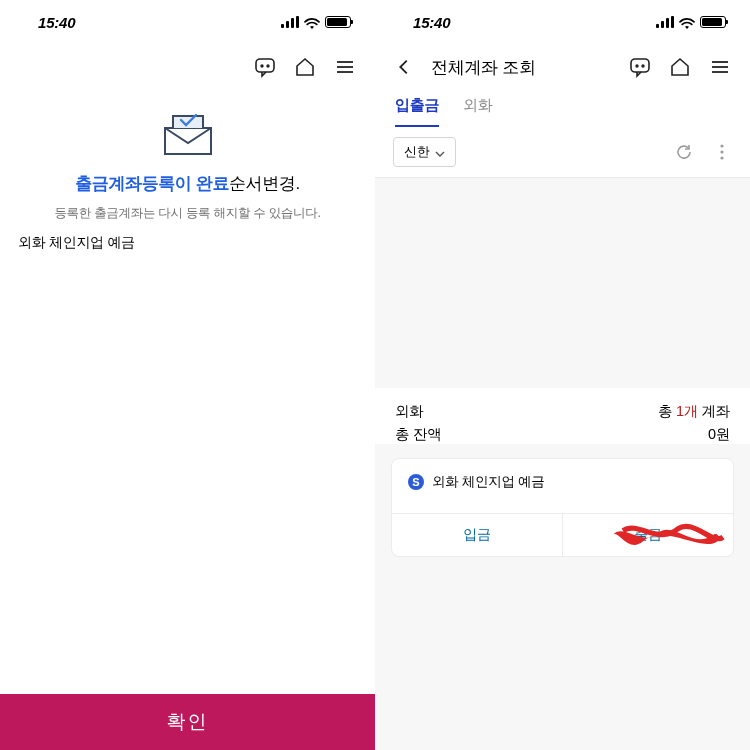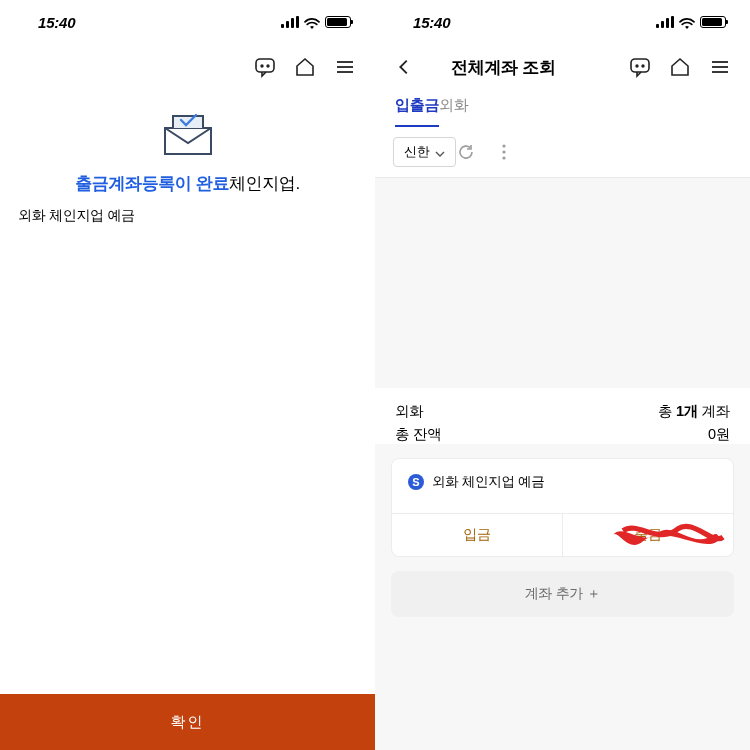--- a/index.html
+++ b/index.html
@@ -49,58 +49,58 @@
     justify-content: flex-end;
     padding: 0 18px;
     gap: 16px;
     background:#fff;
   }
   .app-header.left-align { justify-content: flex-start; }
   .app-header .spacer { flex: 1; }
   .hicon { width: 24px; height: 24px; display:flex; align-items:center; justify-content:center; }
   .hicon svg { display:block; }
   .back-chev { width:22px; height:22px; }
-  .header-title { font-size: 17px; font-weight: 700; margin-left: 20px; letter-spacing:-0.3px;}
+  .header-title { font-size: 17px; font-weight: 400; margin-left: 0; letter-spacing:-0.3px;}
 
   
   .envelope-wrap { margin-top: 18px; display:flex; justify-content:center; }
   .envelope { width: 58px; height: 50px; }
   .headline { text-align:center; margin-top: 14px; font-size: 17px; letter-spacing:-0.4px; }
   .headline .accent { color:#1f5fe0; font-weight:600; }
   .subline { text-align:center; margin-top: 10px; font-size: 12.5px; color:#707070; letter-spacing:-0.3px;}
   .section-title { margin: 28px 14px 0 14px; font-size: 14px; font-weight:500; letter-spacing:-0.3px; padding-bottom:6px; border-bottom:1.5px solid #111;}
   .account-row { margin: 12px 14px 0 18px; font-size: 14px; letter-spacing:-0.3px;}
   .confirm-btn {
     position:absolute; left:0; right:0; bottom:0; height:56px;
-    background:#c2410c; color:#fff; font-size:15px; font-weight:500;
+    background:#be185d; color:#fff; font-size:19px; font-weight:500;
     display:flex; align-items:center; justify-content:center;
     letter-spacing:2px;
   }
 
   
-  .tabs { display:flex; padding: 6px 20px 0 20px; background:#fff; }
+  .tabs { display:flex; gap:24px; padding: 6px 20px 0 20px; background:#fff; }
   .tab { font-size:15px; padding-bottom:10px; color:#888; letter-spacing:-0.3px;}
   .tab.active { color:#1d3ac1; font-weight:600; border-bottom:2.5px solid #1d3ac1;}
-  .filter-row { display:flex; align-items:center; padding: 10px 18px; background:#fff;}
+  .filter-row { display:flex; align-items:center; justify-content:space-between; padding: 10px 18px; background:#fff;}
   .bank-chip { border:1px solid #d5d5d5; border-radius:4px; padding:5px 10px; font-size:13px; display:flex; align-items:center; gap:5px; letter-spacing:-0.2px;}
   .chip-chev { width:10px; height:10px; }
   .right-tools { display:flex; align-items:center; gap:18px; }
   .tool { width:20px; height:20px; color:#9c9c9c; }
   .divider-line { height:1px; background:#e9e9e9; margin: 0 0 0 0; }
 
   .summary-block { background:#fff; margin-top: 210px; padding: 14px 20px 0 20px;}
   .summary-block, .card, .add-account, .edit-order { }
   .sum-row { display:flex; justify-content:space-between; font-size:14.5px; letter-spacing:-0.3px; margin-bottom:4px;}
-  .sum-row .accent-num { color:#000000; font-weight:700; }
+  .sum-row .accent-num { color:#b91c1c; font-weight:400; }
   .card { margin: 14px 16px 0 16px; background:#fff; border:1px solid #ececec; border-radius:8px; overflow:hidden;}
   .card-top { padding: 14px 16px 22px 16px; display:flex; align-items:flex-start; gap:8px;}
   .bank-logo { width:16px; height:16px; background:#2b5bd7; border-radius:50%; display:flex; align-items:center; justify-content:center; color:#fff; font-size:11px; font-weight:700; margin-top:1px;}
   .card-title { font-size:13.5px; font-weight:500; letter-spacing:-0.3px;}
   .card-btns { display:flex; border-top:1px solid #ececec;}
-  .card-btn { flex:1; text-align:center; padding:12px 0; font-size:14px; letter-spacing:-0.2px; color:#a16207; position:relative;}
+  .card-btn { flex:1; text-align:center; padding:12px 0; font-size:14px; letter-spacing:-0.2px; color:#0369a1; position:relative;}
   .card-btn + .card-btn { border-left:1px solid #ececec;}
   .scribble { position:absolute; inset:0; pointer-events:none; }
   .scribble svg { width:100%; height:100%; }
   .add-account { margin: 14px 16px 0 16px; background:#f0f0f0; border-radius:8px; text-align:center; padding:14px 0; font-size:14px; color:#6a6a6a; letter-spacing:-0.3px;}
   .edit-order { text-align:center; margin-top: 24px; font-size:12.5px; color:#bcbcbc; letter-spacing:1px;}
 </style>
 </head>
 <body>
 
 <div class="screen left">
@@ -152,22 +152,23 @@
   <div class="envelope-wrap">
     <svg class="envelope" viewBox="0 0 58 50">
       <path d="M6 20 H52 V46 H6 Z" fill="none" stroke="#3a4a63" stroke-width="2"></path>
       <path d="M6 20 L29 35 L52 20" fill="none" stroke="#3a4a63" stroke-width="2"></path>
       <path d="M14 20 V8 H44 V20" fill="#e8eef5" stroke="#3a4a63" stroke-width="2"></path>
       <path d="M22 12 L27 17 L37 7" fill="none" stroke="#3d7de0" stroke-width="2.4" stroke-linecap="round"></path>
     </svg>
   </div>
 
   <div class="headline">
-    <span class="accent">출금계좌등록이 완료</span><span>체인지업.</span>
-  </div>
+    <span class="accent">출금계좌등록이 완료</span><span>순서변경.</span>
+  </div>
+  <div class="subline">등록한 출금계좌는 다시 등록 해지할 수 있습니다.</div>
 
   <div class="account-row">외화 체인지업 예금</div>
 
   <div class="confirm-btn">확인</div>
 </div>
 
 <div class="screen right">
   <div class="status-bar">
     <span>15:40</span>
     <span class="status-icons">
@@ -277,15 +278,14 @@
         <span class="scribble">
           <svg viewBox="0 0 170 40" preserveAspectRatio="none">
               <path d="M50 20 C60 8,80 32,95 18 C110 6,130 34,150 20 C155 16,160 26,150 28 C130 32,100 10,80 26 C65 38,55 14,50 20 Z" fill="#e02626"></path>
               <path d="M60 16 C75 6,95 30,115 14 C130 4,150 30,160 22" stroke="#e02626" stroke-width="5" fill="none"></path>
             </svg>
         </span>
       </div>
     </div>
   </div>
 
-  <div class="add-account">계좌 추가 ＋</div>
 
 </div>
 
 </body></html>

